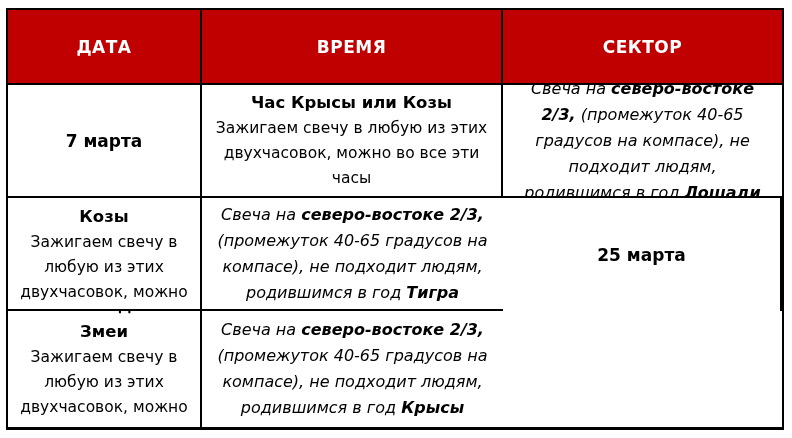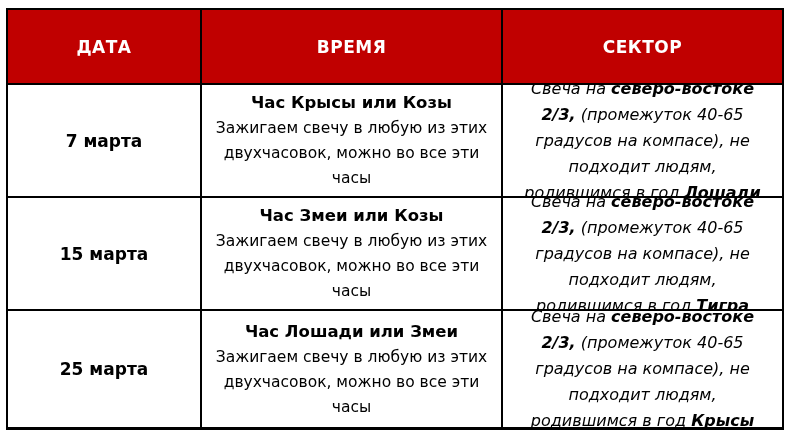--- a/index.html
+++ b/index.html
@@ -86,23 +86,20 @@
     <span>7 марта</span>
   </div>
   <div class="cell">
     <div class="time-title">Час Крысы или Козы</div>
     <div class="time-note">Зажигаем свечу в любую из этих двухчасовок, можно во все эти часы</div>
   </div>
   <div class="cell sector-cell last-col">
     <div><span>Свеча на </span><span class="bold">северо-востоке 2/3,</span><span> (промежуток 40-65 градусов на компасе), не подходит людям, родившимся в год </span><span class="bold">Лошади</span></div>
   </div>
 
-  <div class="cell date-cell">
-    <span>15 марта</span>
-  </div>
   <div class="cell">
     <div class="time-title">Час Змеи или Козы</div>
     <div class="time-note">Зажигаем свечу в любую из этих двухчасовок, можно во все эти часы</div>
   </div>
   <div class="cell sector-cell last-col">
     <div><span>Свеча на </span><span class="bold">северо-востоке 2/3,</span><span> (промежуток 40-65 градусов на компасе), не подходит людям, родившимся в год </span><span class="bold">Тигра</span></div>
   </div>
 
   <div class="cell date-cell last-row">
     <span>25 марта</span>

